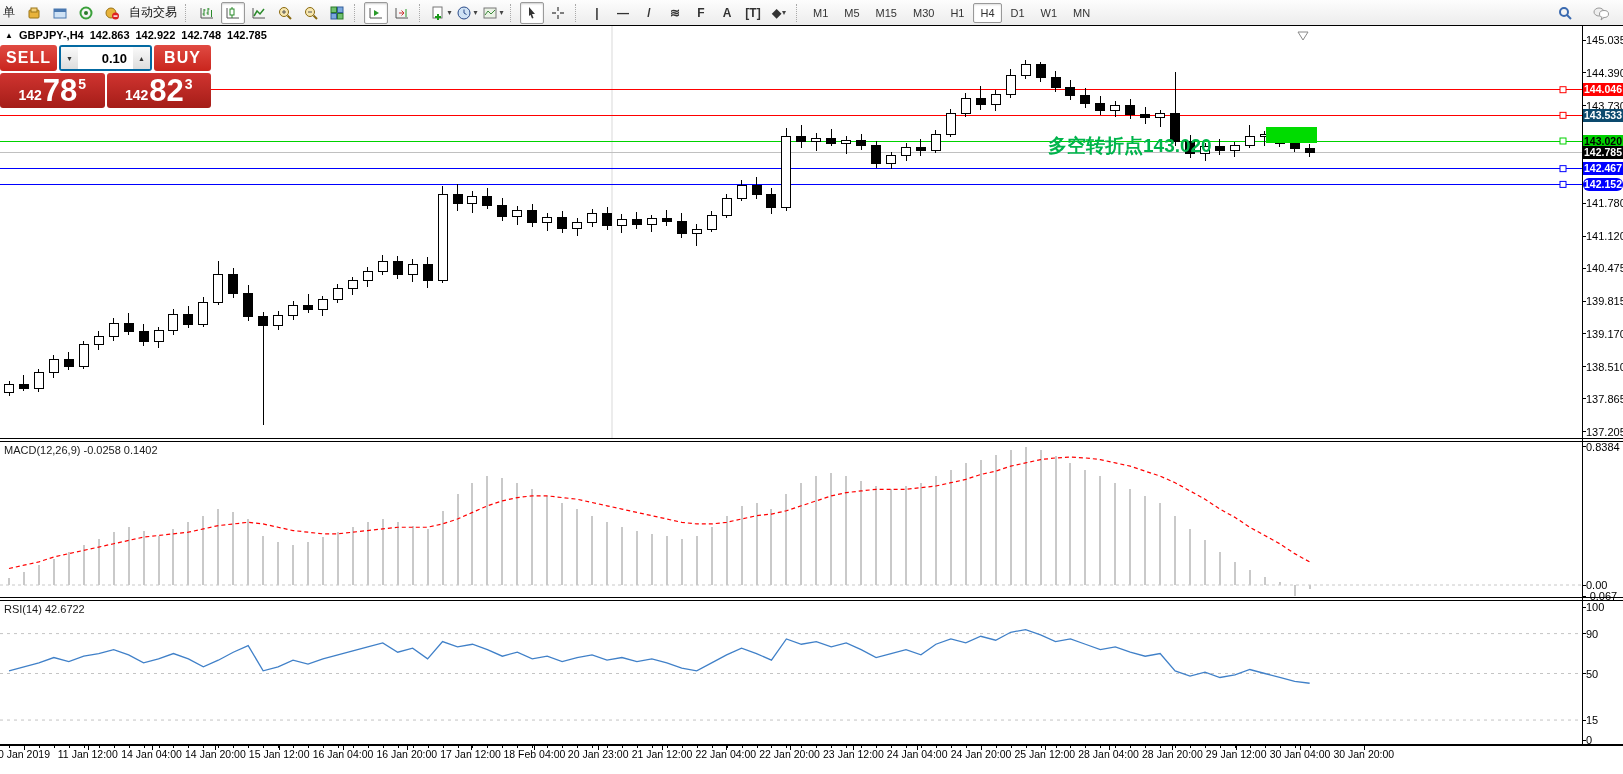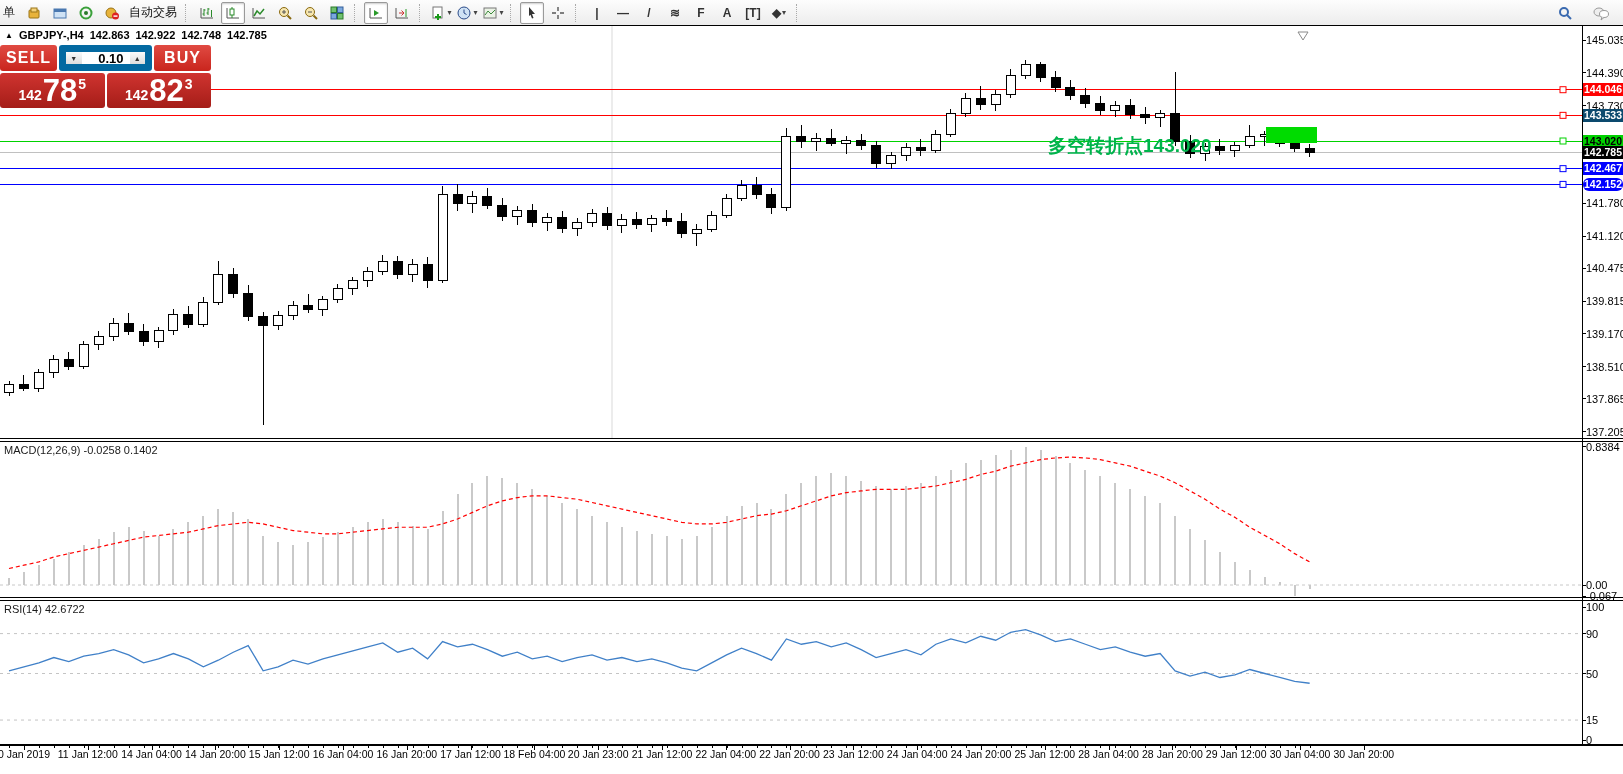--- a/index.html
+++ b/index.html
@@ -42,21 +42,21 @@
   
   .ind-label{position:absolute;left:4px;z-index:10;font-size:11px;color:#1a1a1a;}
   #macd-label{top:444px;} #rsi-label{top:603px;}
 
   
   .trade-panel{position:absolute;top:45px;left:0;width:211px;z-index:20;background:#fff;
                border-radius:0 0 4px 0;padding-bottom:1px;}
   .tp-row1{display:flex;height:26px;gap:2px;margin-bottom:2px;}
   .tp-btn{flex:0 0 57px;background:linear-gradient(#e04a42,#c9251d);color:#fff;font-size:16px;
           font-weight:bold;border:none;border-radius:3px;letter-spacing:1px;}
-  .tp-spin{flex:1;display:flex;background:#fff;border:7px solid #0369a1;border-radius:3px;overflow:hidden;}
+  .tp-spin{flex:1;display:flex;background:#fff;border:2px solid #0369a1;border-radius:3px;overflow:hidden;}
   .tp-spin .sbtn{width:17px;background:linear-gradient(#fafafa,#ddd);border:none;font-size:7px;color:#333;padding:0;}
   .tp-spin input{flex:1;border:none;outline:none;text-align:right;font-size:13px;font-weight:bold;
                  font-family:"Liberation Sans",sans-serif;padding-right:6px;width:40px;}
   .tp-row2{display:flex;gap:2px;height:35px;}
   .tp-price{flex:1;background:linear-gradient(#d03430,#a51d18);border-radius:3px;color:#fff;
             display:flex;align-items:center;justify-content:center;}
   .tp-price .pfx{font-size:14px;font-weight:bold;align-self:flex-end;margin-bottom:5px;}
   .tp-price .big{font-size:31px;font-weight:bold;line-height:30px;margin:0 1px;}
   .tp-price .sup{font-size:14px;font-weight:bold;align-self:flex-start;margin-top:3px;}
 
@@ -215,20 +215,31 @@
     <span class="tbtn glyph-tool">F</span>
     <span class="tbtn glyph-tool">A</span>
     <span class="tbtn glyph-tool">[T]</span>
     <span class="tbtn">
       <span class="glyph-tool">◆</span>
         <span class="tdrop">▾</span>
     </span>
 
     <span class="tsep"></span>
 
+    <span id="tf-box" style="display:flex;">
+        <span class="tf">M1</span>
+        <span class="tf">M5</span>
+        <span class="tf">M15</span>
+        <span class="tf">M30</span>
+        <span class="tf">H1</span>
+        <span class="tf active">H4</span>
+        <span class="tf">D1</span>
+        <span class="tf">W1</span>
+        <span class="tf">MN</span>
+      </span>
 
     <span class="tspacer"></span>
 
     <span class="tr-icons">
       <span class="tbtn">
         <svg width="16" height="16">
             <circle cx="7" cy="7" r="4" fill="none" stroke="#3a6ab0" stroke-width="2"></circle>
             <path d="M10 10 L14 14" stroke="#3a6ab0" stroke-width="2"></path>
           </svg>
       </span>

